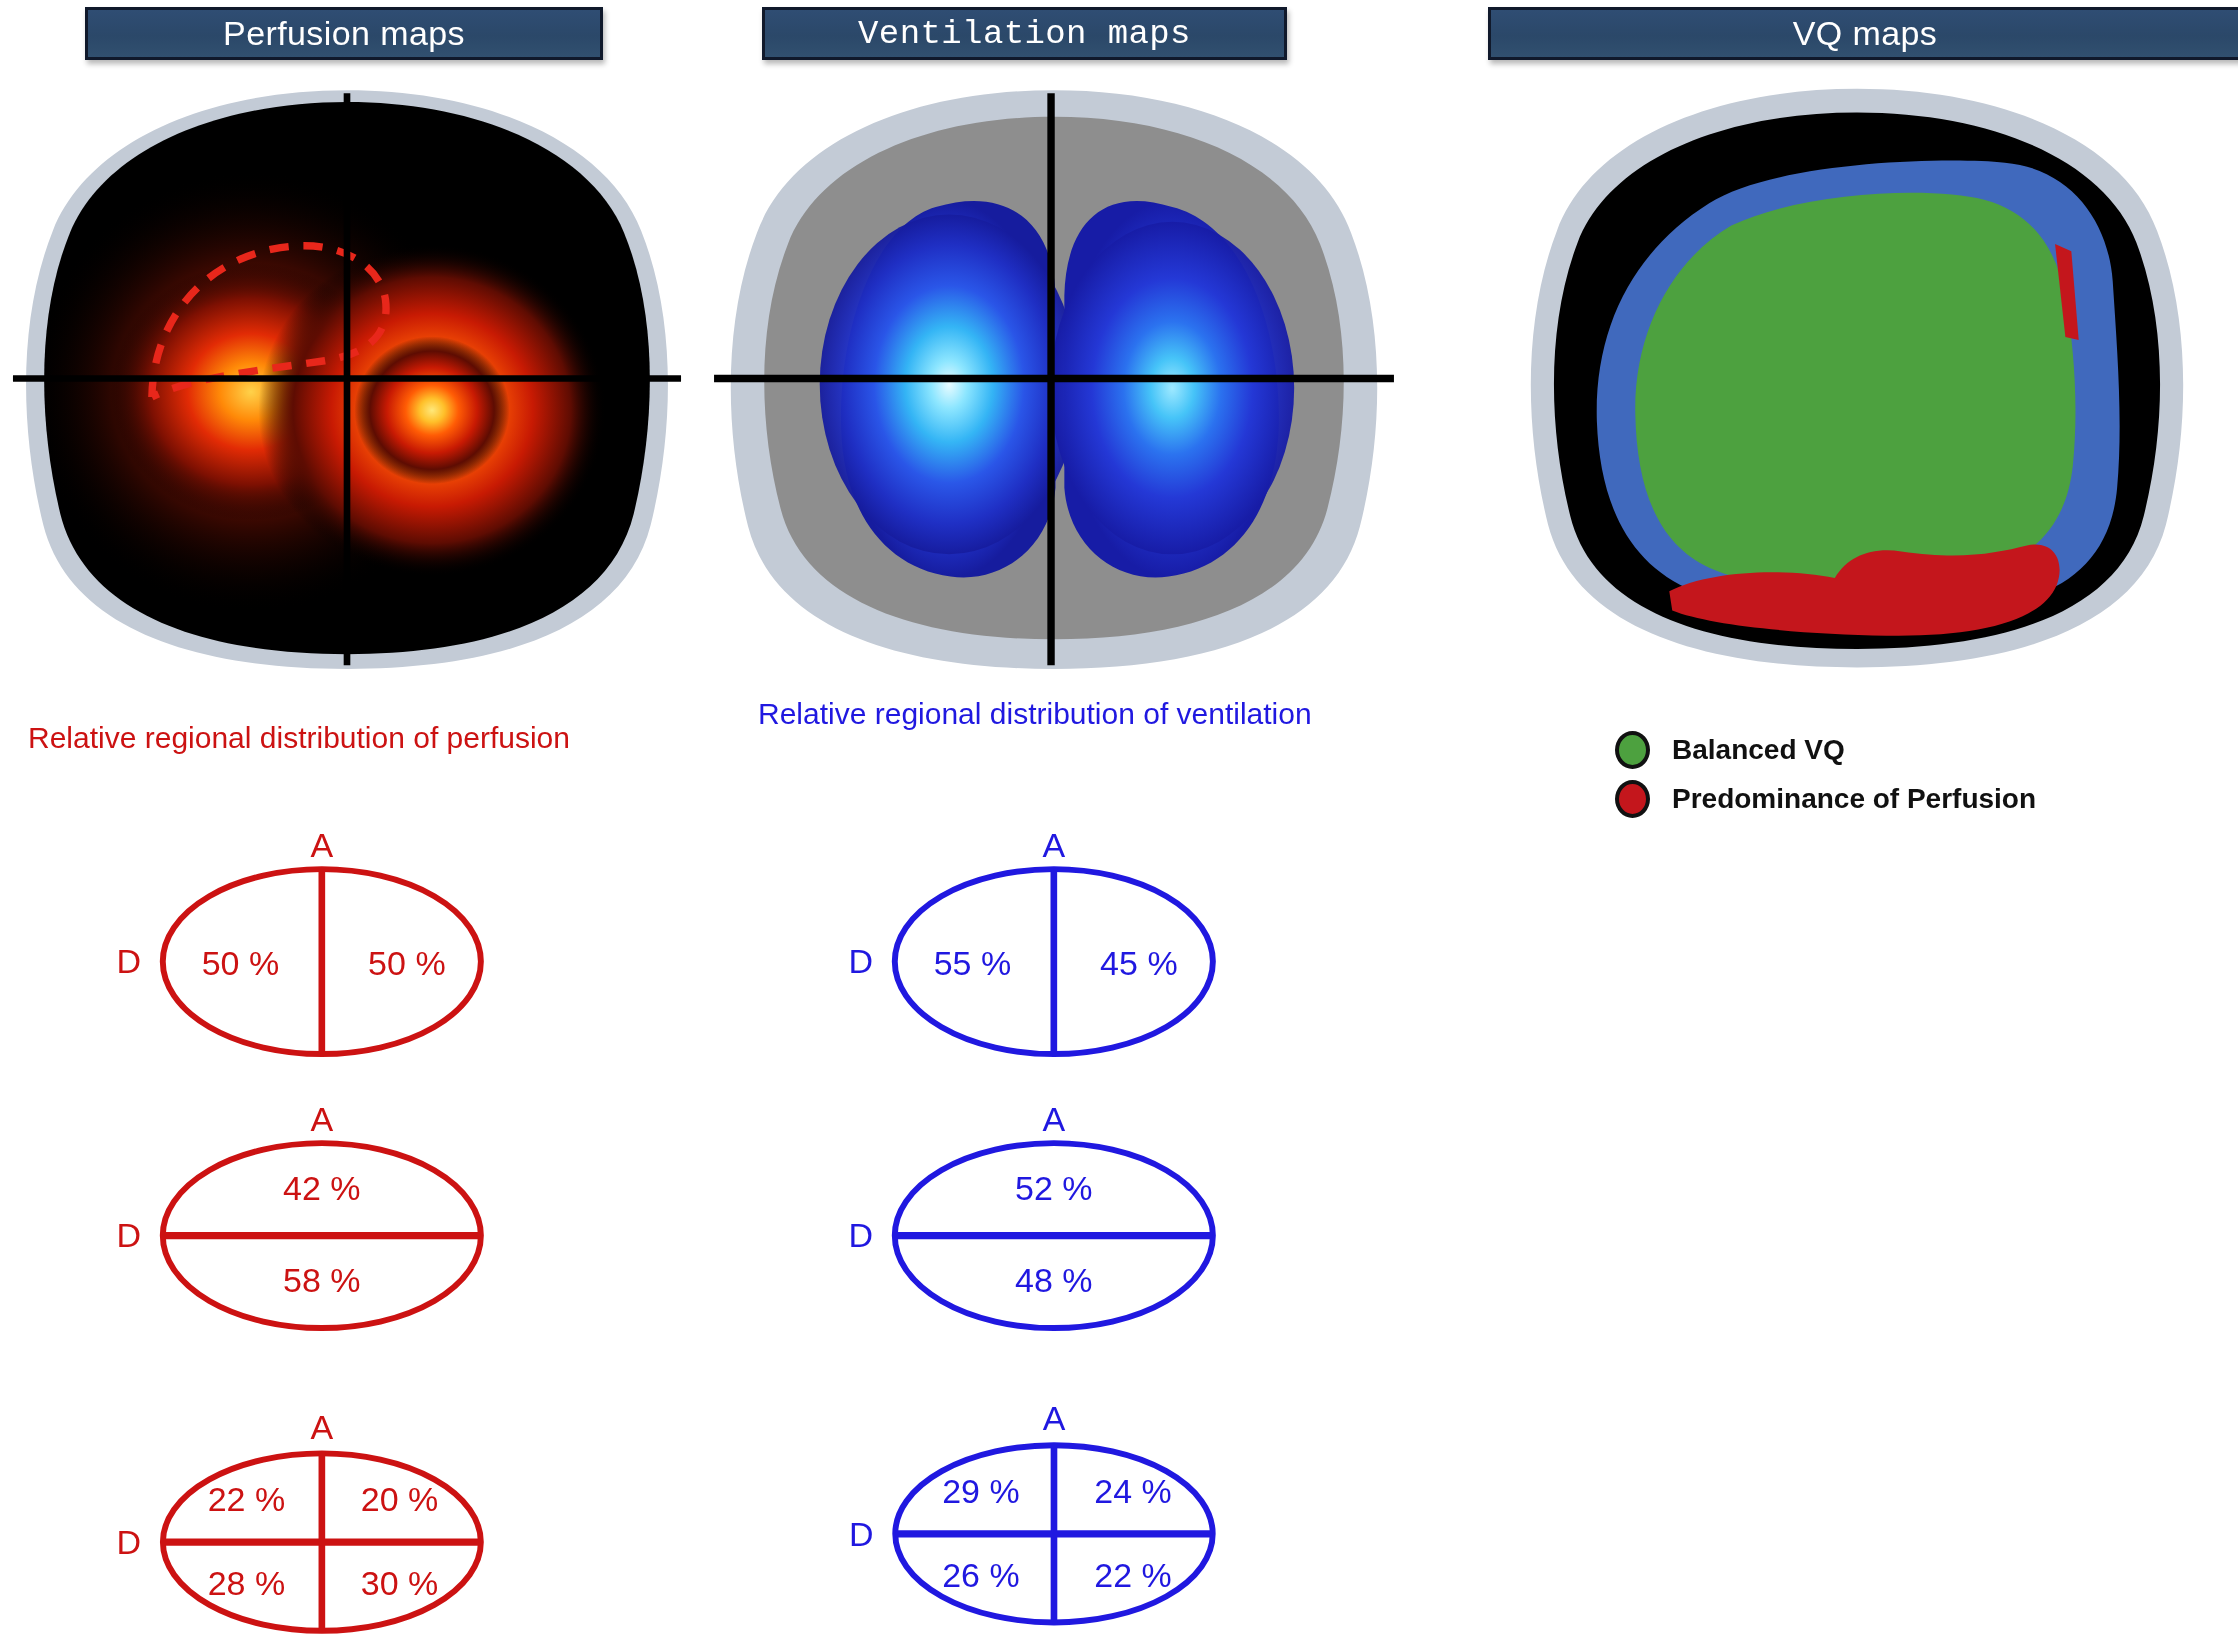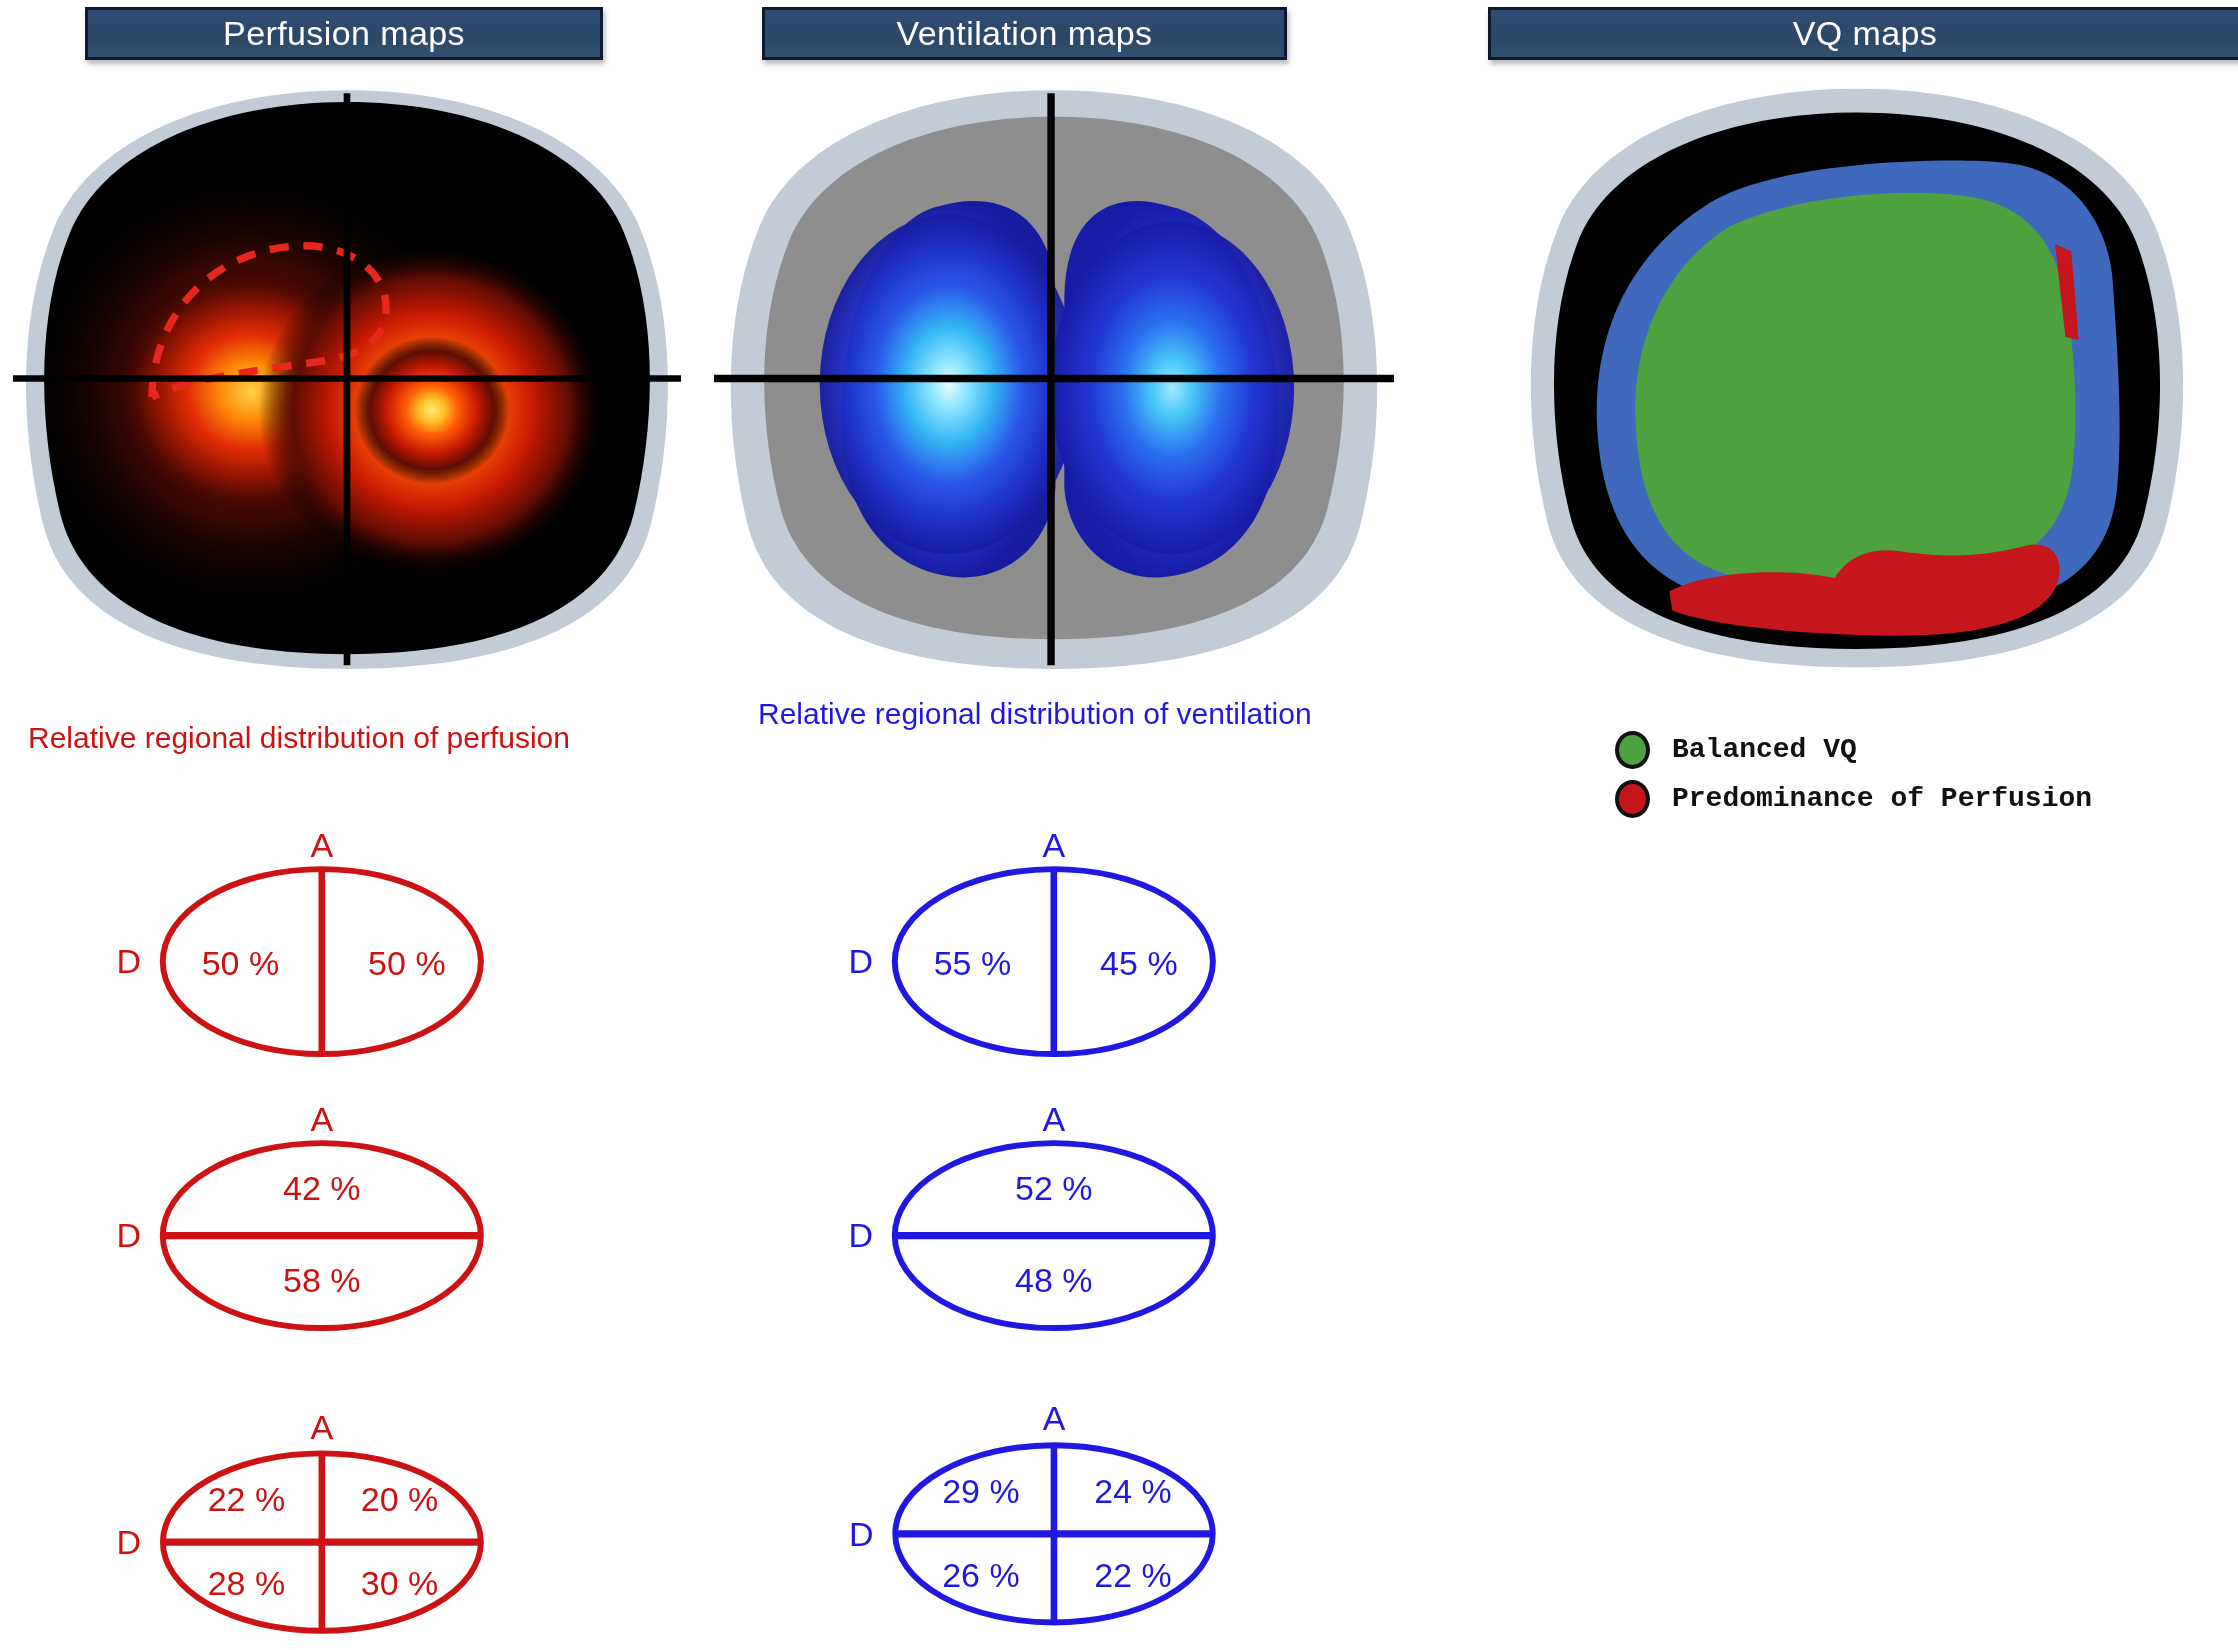--- a/index.html
+++ b/index.html
@@ -45,21 +45,21 @@
   }
   .leg-txt{font-size:28px;font-weight:bold;color:#111111;white-space:nowrap;}
 </style>
 </head>
 <body>
 
 <div class="hdr" style="left:85px;top:7.4px;width:518px;height:53px;">
   <span>Perfusion maps</span>
 </div>
 
-<div class="hdr" style="left:762px;top:7.4px;width:525px;height:53px;">
+<div class="hdr" style="left:762px;top:7.4px;width:525px;height:53px;font-family:Liberation Mono, monospace;">
   <span>Ventilation maps</span>
 </div>
 
 <div class="hdr" style="left:1488px;top:7.4px;width:754px;height:53px;">
   <span>VQ maps</span>
 </div>
 
 <div class="map" style="left:7.4px;top:74px;width:680px;height:606px;">
   <svg width="680" height="606" viewBox="0 0 920 820">
     <defs>
@@ -261,21 +261,21 @@
     <ellipse cx="285" cy="184" rx="215" ry="120" fill="none" stroke="#2018e0" stroke-width="8"></ellipse>
     <line x1="285" y1="62" x2="285" y2="306" stroke="#2018e0" stroke-width="9"></line>
     <line x1="70" y1="184" x2="500" y2="184" stroke="#2018e0" stroke-width="10"></line>
     <text class="pct" x="186" y="142" text-anchor="middle" fill="#2018e0">29 %</text>
     <text class="pct" x="392" y="142" text-anchor="middle" fill="#2018e0">24  %</text>
     <text class="pct" x="186" y="256" text-anchor="middle" fill="#2018e0">26 %</text>
     <text class="pct" x="392" y="256" text-anchor="middle" fill="#2018e0">22 %</text>
   </svg>
 </div>
 
-<div class="legend" style="left:1615px;top:725px;font-family:Liberation Mono, monospace;">
+<div class="legend" style="left:1615px;top:725px;">
 
   <div class="leg-row">
     <span class="leg-dot" style="background:#4da13f;"></span>
     <span class="leg-txt">Balanced VQ</span>
   </div>
 
 
   <div class="leg-row">
     <span class="leg-dot" style="background:#c4161c;"></span>
     <span class="leg-txt">Predominance of Perfusion</span>

